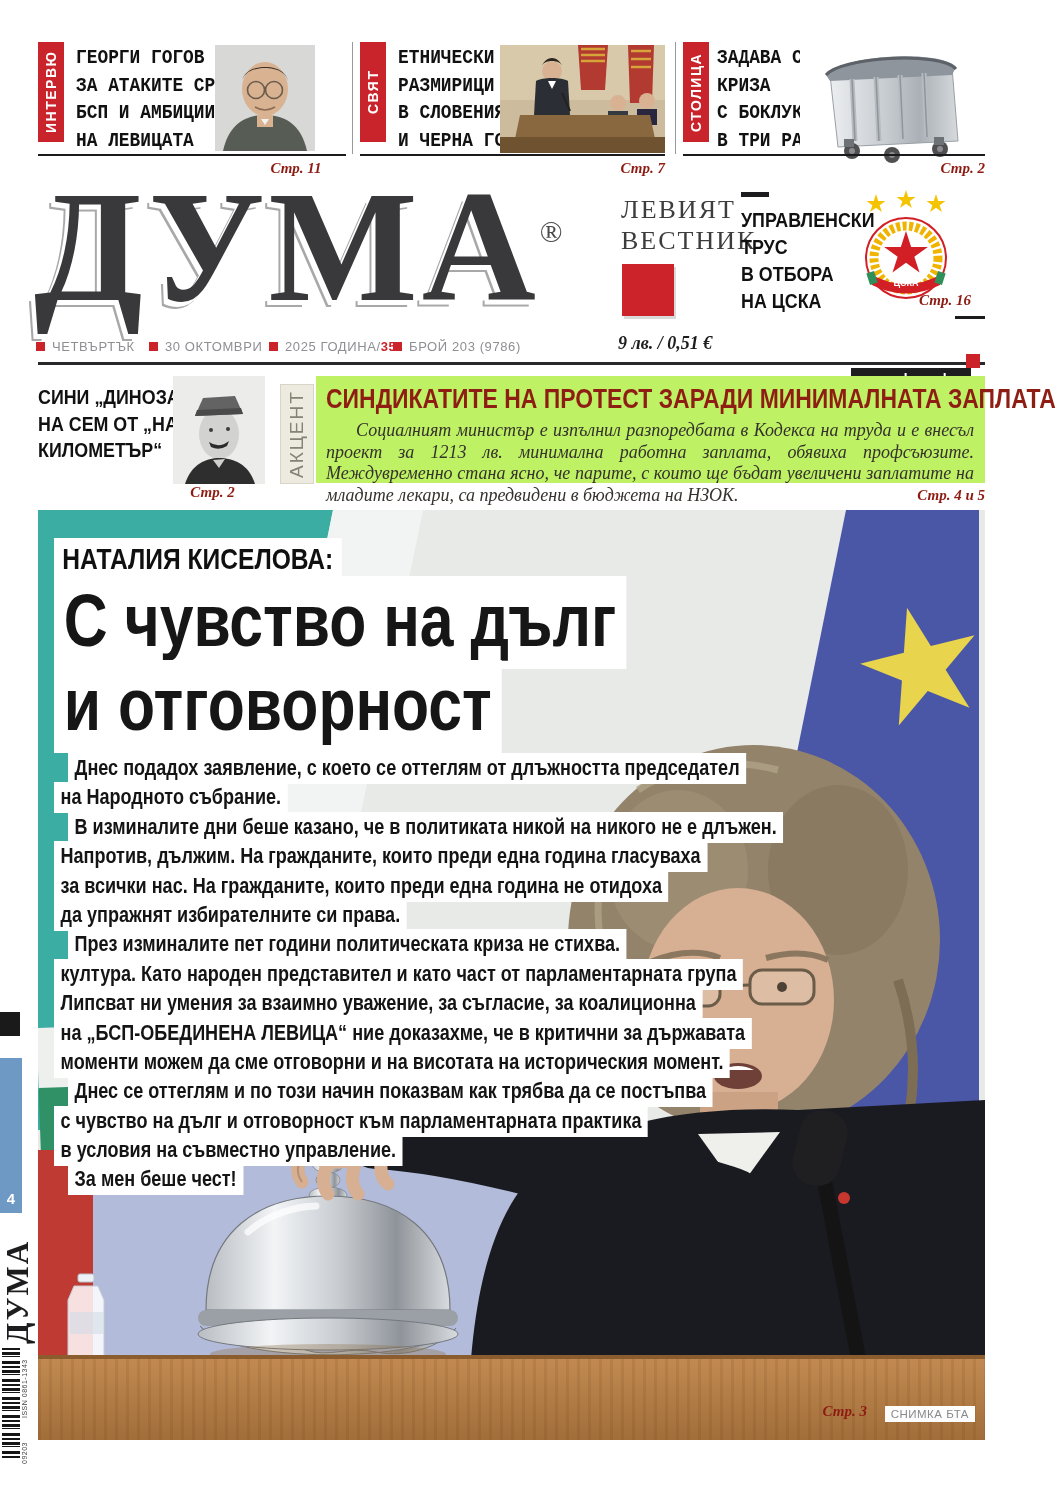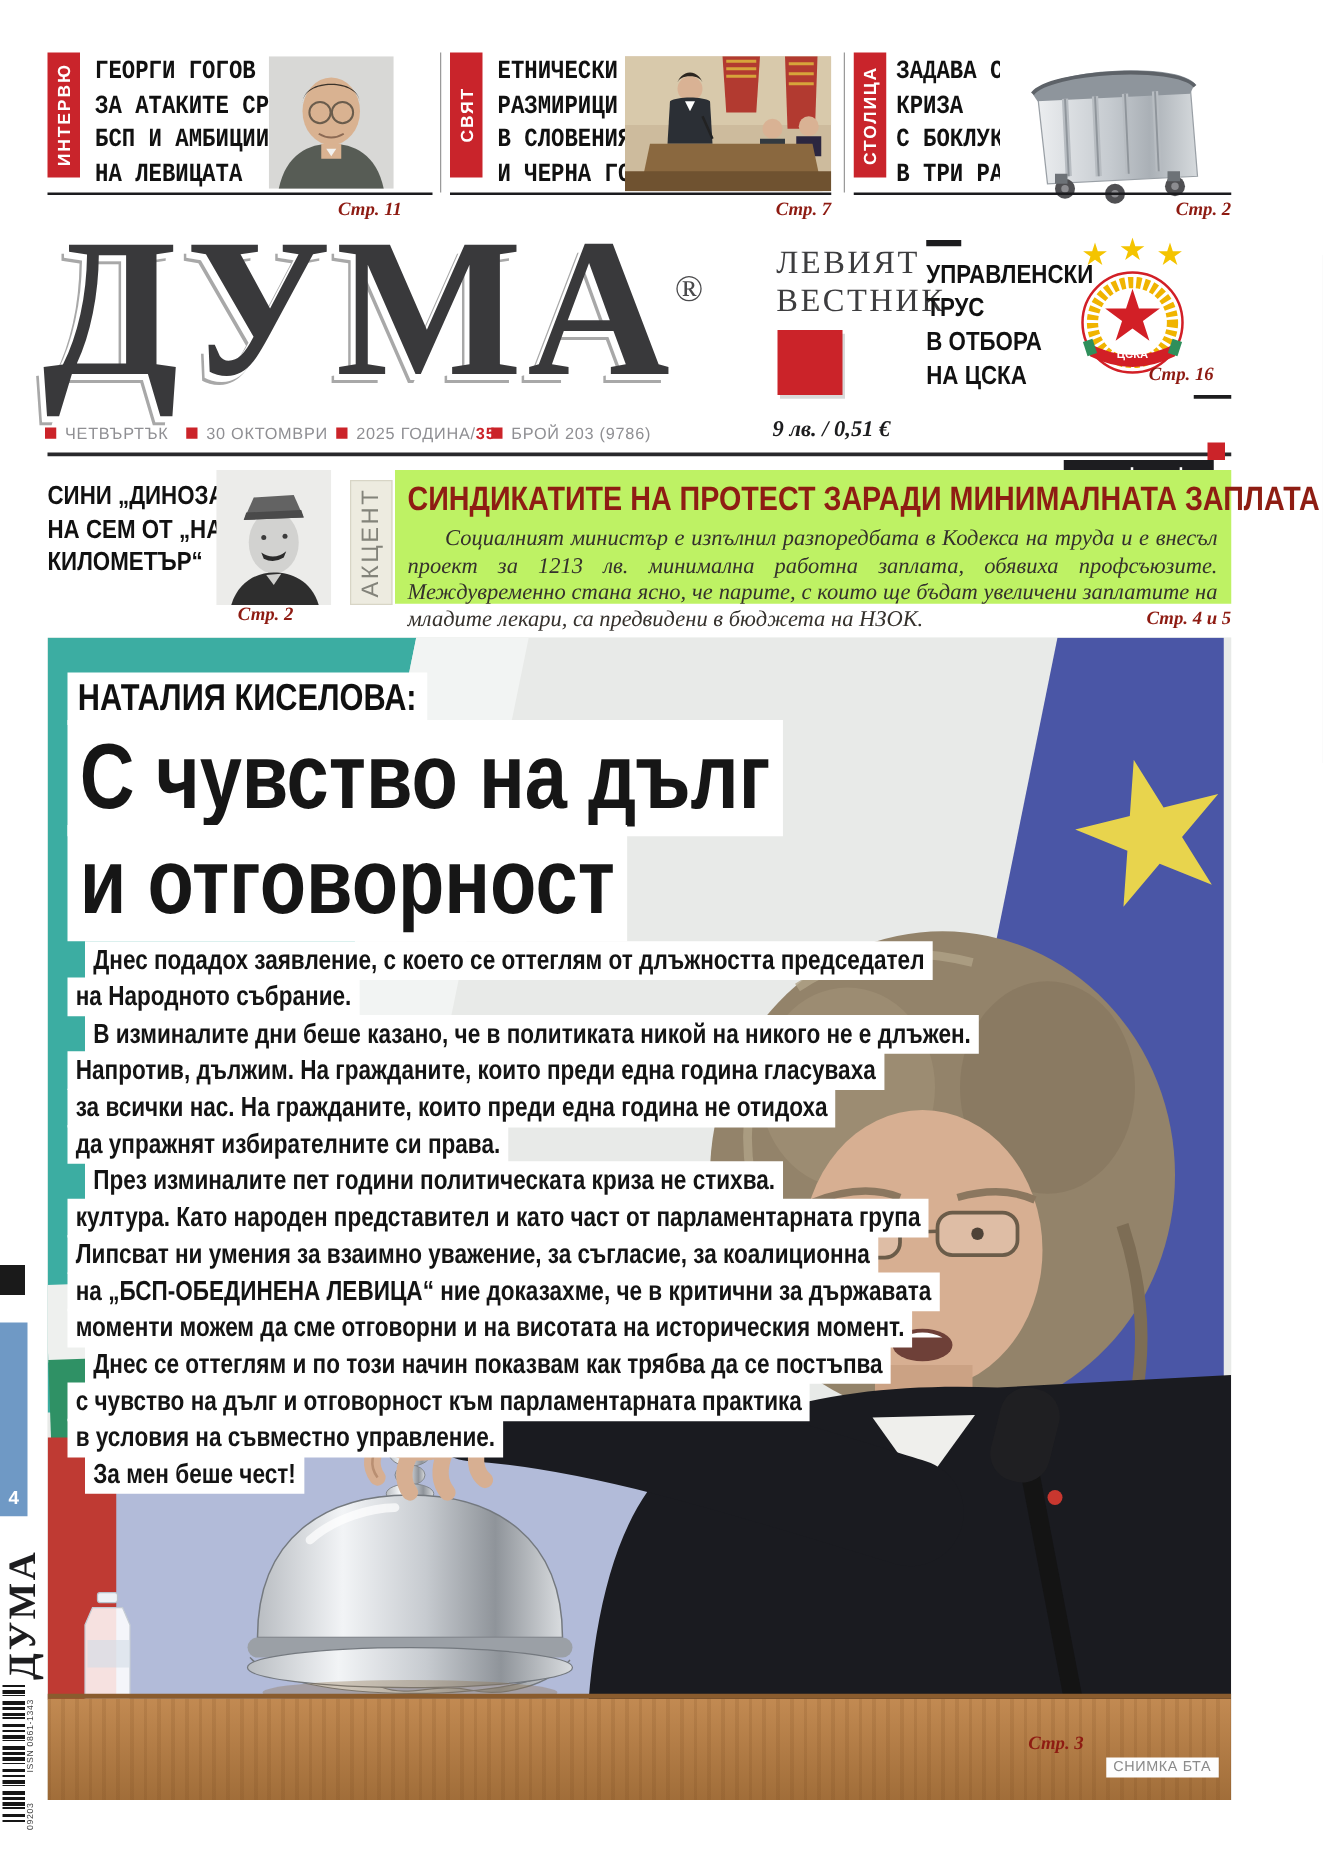--- a/index.html
+++ b/index.html
@@ -82,21 +82,21 @@
 
   
   .kicker{position:absolute;left:16px;top:28px;}
   .kicker span{background:#fff;padding:4px 10px;font-weight:700;font-size:30px;color:#101010;}
   .h1line{position:absolute;left:16px;}
   .h1line span{background:#fff;padding:2px 12px 6px;font-weight:700;font-size:74px;color:#161616;}
   .bodyblock{position:absolute;left:16px;top:243px;}
   .bline{height:29.4px;}
   .bline span{background:#fff;padding:2px 8px 3px;font-weight:700;font-size:22px;color:#141414;}
   .ind{margin-left:14px;}
-  .st-page{position:absolute;right:118px;bottom:36px;text-align:center;}
+  .st-page{position:absolute;right:118px;bottom:20px;text-align:center;}
   .credit{position:absolute;right:10px;bottom:18px;background:#fdfdfd;color:#8a8a8a;
           font-size:11.5px;letter-spacing:.5px;padding:2px 6px;}
 
   
   .spine-black{position:absolute;left:0;top:1012px;width:20px;height:24px;background:#1a1a1a;}
   .spine-blue{position:absolute;left:0;top:1058px;width:22px;height:155px;background:#6f99c5;}
   .spine-blue b{position:absolute;left:0;bottom:6px;width:22px;text-align:center;color:#fff;
                 font-size:15px;font-weight:700;}
   .spine-logo{position:absolute;left:1px;top:1226px;height:118px;width:34px;
               writing-mode:vertical-rl;transform:rotate(180deg);

